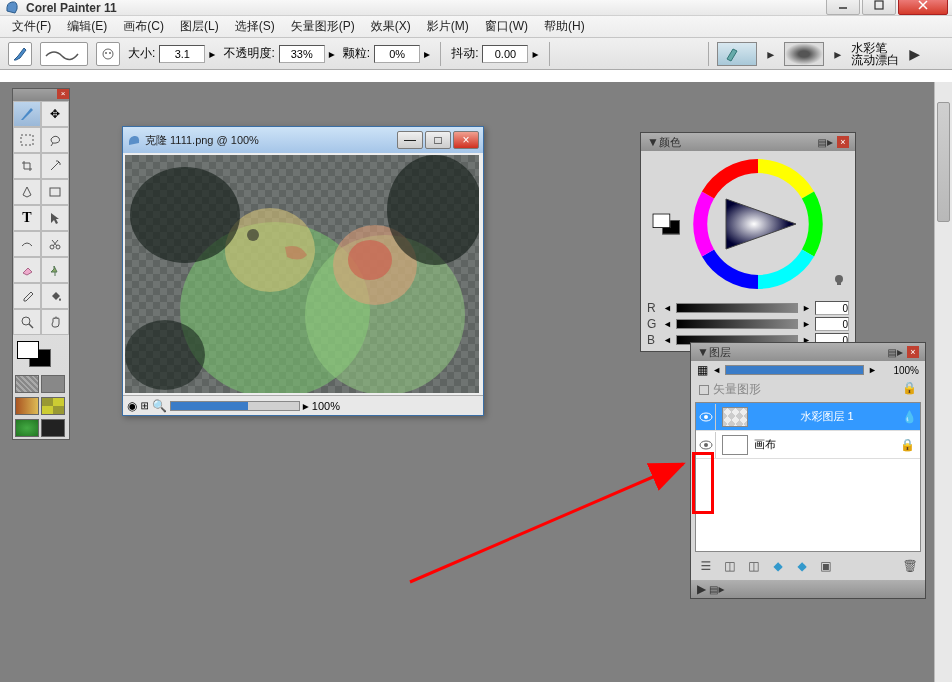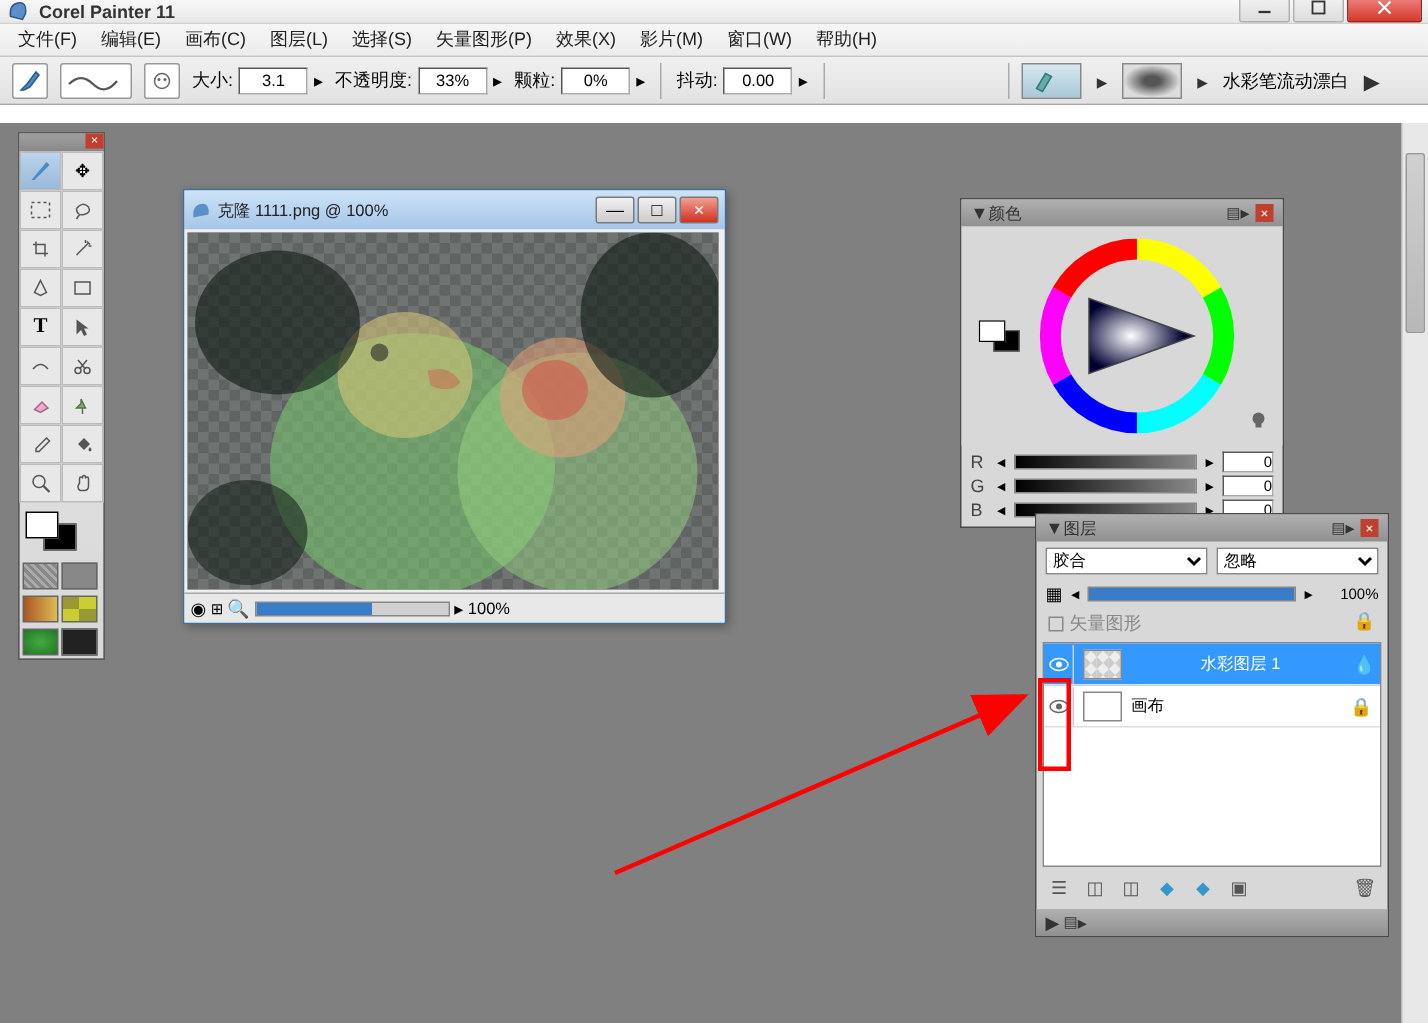--- a/index.html
+++ b/index.html
@@ -19,21 +19,21 @@
 .menubar span { padding: 2px 6px; color: #222; }
 
 
 .optbar { height: 32px; background: linear-gradient(#f0f0f0,#e2e2e2); border-bottom: 1px solid #aaa; display: flex; align-items: center; padding: 2px 8px; gap: 8px; }
 .optbar .tool-ic { width: 24px; height: 24px; border: 1px solid #999; background:#fff; display:inline-flex; align-items:center; justify-content:center; border-radius:2px;}
 .optbar .field { display: flex; align-items: center; gap: 4px; }
 .optbar input { width: 46px; height: 18px; border: 1px inset #aaa; text-align: center; background:#fff; font-size:11px; }
 .sep { width:1px; height:24px; background:#aaa; margin:0 2px;}
 .brush-group { margin-left: auto; display:flex; align-items:center; gap:6px; padding-right:20px;}
 .brush-swatch { width:40px; height:24px; border:1px solid #888; background: linear-gradient(#d8e8f0,#a8c8d8); display:flex;align-items:center;justify-content:center;}
-.brush-txt { display:flex; flex-direction:row; line-height:12px; font-size:11px;}
+.brush-txt { display:flex; flex-direction:column; line-height:12px; font-size:11px;}
 .brush-arrow { font-size:14px; color:#333; padding:0 4px;}
 
 
 .workspace { position: absolute; top: 82px; left: 0; right: 0; bottom: 0; background: #808080; }
 
 
 .toolpanel { position: absolute; left: 12px; top: 6px; width: 58px; border: 1px solid #5a5a5a; background: linear-gradient(#e8e8e8,#d8d8d8); }
 .toolpanel .header { height: 12px; background: linear-gradient(#a0a0a0,#888); display:flex; justify-content:flex-end; }
 .toolpanel .header .x { width:12px; height:10px; background:#c04030; color:#fff; font-size:8px; text-align:center; line-height:10px;}
 .tool-grid { display: grid; grid-template-columns: 1fr 1fr; }
@@ -424,24 +424,20 @@
   </div>
 
   <div class="layerspanel">
     <div class="panelhdr">
       <span class="chev">▼</span>
       <span class="ttl">图层</span>
       <span style="font-size:10px">▤</span>
       <span>▸</span>
       <div class="cx">×</div>
     </div>
-    <div class="layeropts">
-      <select><option>胶合</option></select>
-      <select><option>忽略</option></select>
-    </div>
     <div class="opacity-row">
       <span>▦</span>
       <span style="font-size:9px">◄</span>
       <div class="sl"></div>
       <span style="font-size:9px">►</span>
       <span class="val">100%</span>
     </div>
     <div class="checkrow"><span class="cb"></span><span>矢量图形</span><span style="float:right">🔒</span></div>
     <div class="layerlist">
       <div class="layer sel">

